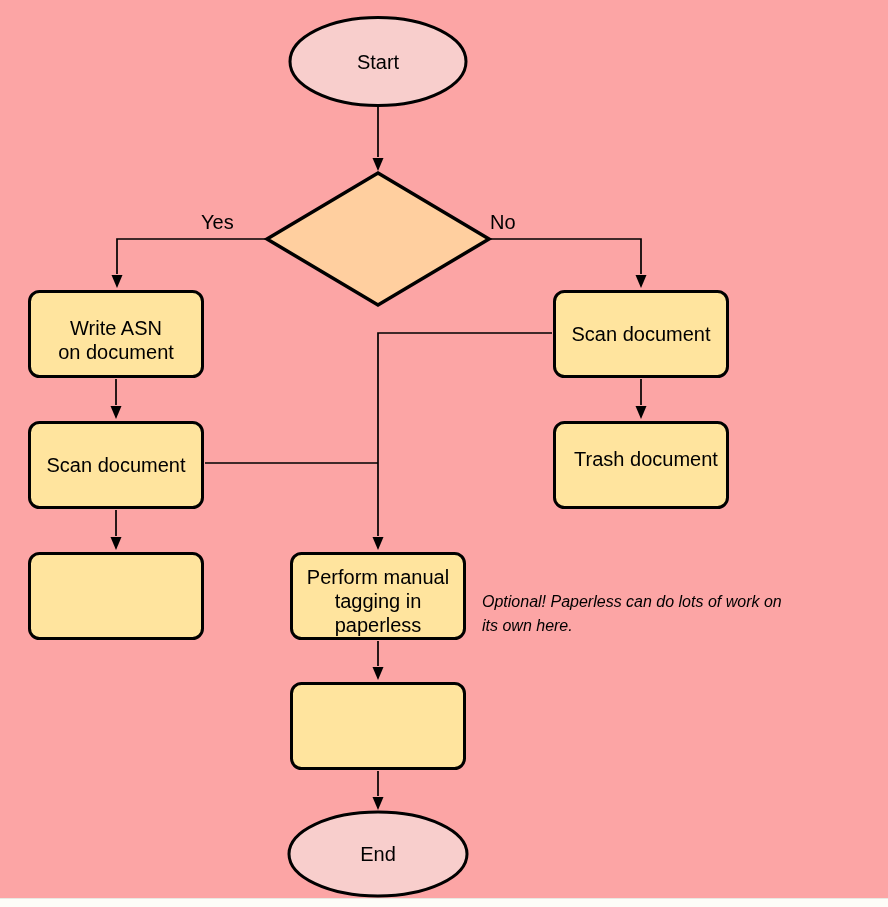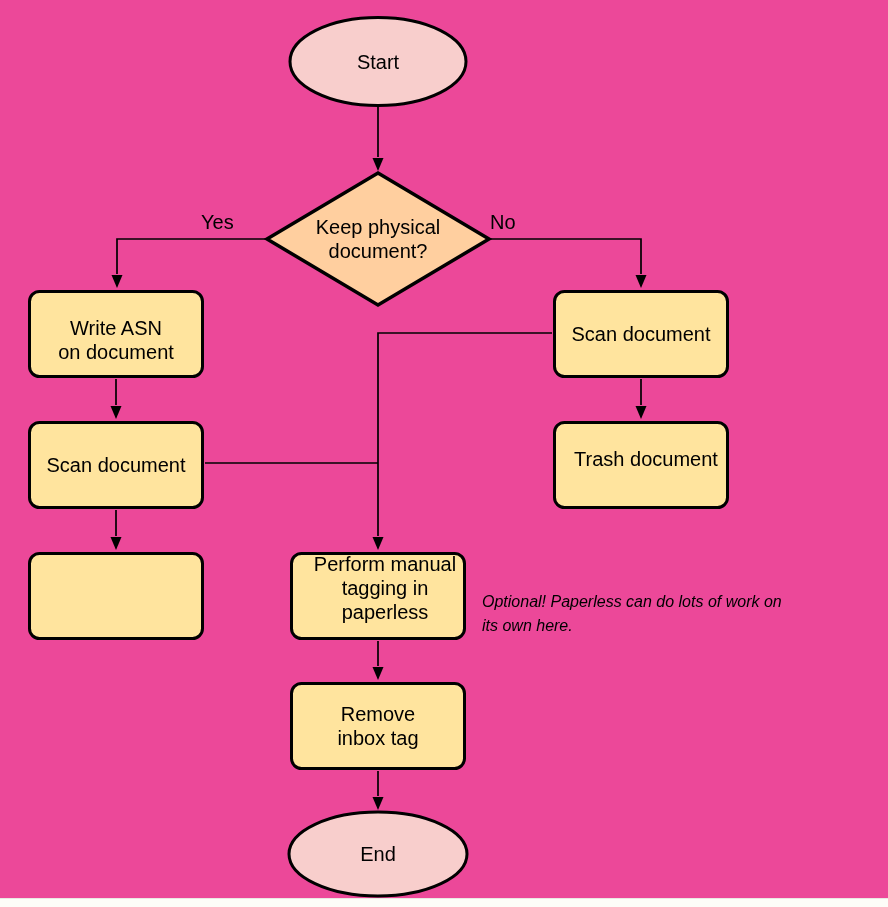--- a/index.html
+++ b/index.html
@@ -1,20 +1,20 @@
 <!DOCTYPE html>
 <html><head>
 <meta charset="utf-8">
 <style>
   html, body { margin: 0; padding: 0; }
   .canvas {
     position: relative;
     width: 888px;
     height: 907px;
-    background: #ec4899;
+    background: #fca5a5;
     font-family: "Liberation Sans", "DejaVu Sans", sans-serif;
     color: #000;
     overflow: hidden;
   }
   .canvas svg { position: absolute; left: 0; top: 0; }
   .lbl {
     position: absolute;
     display: flex;
     align-items: center;
     justify-content: center;
@@ -114,39 +114,35 @@
 
     <rect x="291.5" y="553.5" width="173" height="85" rx="10" stroke="#000000" stroke-width="3" fill="#ffe49e"></rect>
 
     <rect x="291.5" y="683.5" width="173" height="85" rx="10" stroke="#000000" stroke-width="3" fill="#ffe49e"></rect>
 
     <ellipse cx="378" cy="854" rx="89" ry="42" stroke="#000000" stroke-width="3" fill="#f8cecc"></ellipse>
   </svg>
 
   <div class="lbl" style="left:289px; top:17px; width:178px; height:89px;">Start</div>
 
-  <div class="lbl" style="left:266px; top:172px; width:224px; height:134px;">Keep physical
-document?</div>
 
   <div class="lbl" style="left:28px; top:290px; width:176px; height:100px;">Write ASN
 on document</div>
 
   <div class="lbl" style="left:28px; top:421px; width:176px; height:88px;">Scan document</div>
 
 
   <div class="lbl" style="left:553px; top:290px; width:176px; height:88px;">Scan document</div>
 
   <div class="lbl" style="left:558px; top:421px; width:176px; height:76px;">Trash document</div>
 
-  <div class="lbl" style="left:290px; top:544px; width:176px; height:88px;padding-left:7px;">Perform manual
+  <div class="lbl" style="left:290px; top:557px; width:176px; height:88px;">Perform manual
 tagging in
 paperless</div>
 
-  <div class="lbl" style="left:290px; top:682px; width:176px; height:88px;">Remove
-inbox tag</div>
 
   <div class="lbl" style="left:288px; top:812px; width:180px; height:84px;">End</div>
 
   <div class="edge-lbl" style="left:201px; top:210px;">Yes</div>
 
   <div class="edge-lbl" style="left:490px; top:210px;">No</div>
 
   <div class="note">Optional! Paperless can do lots of work on
 its own here.</div>
 

